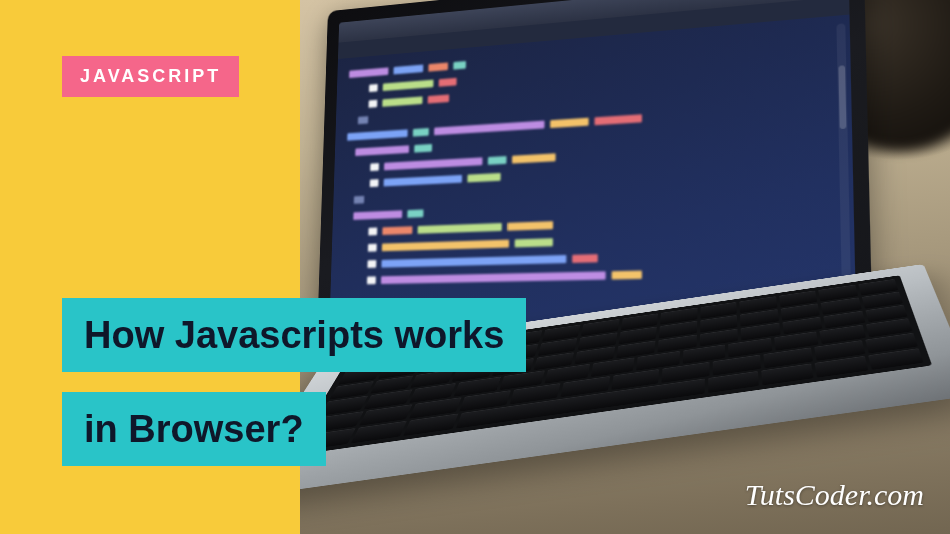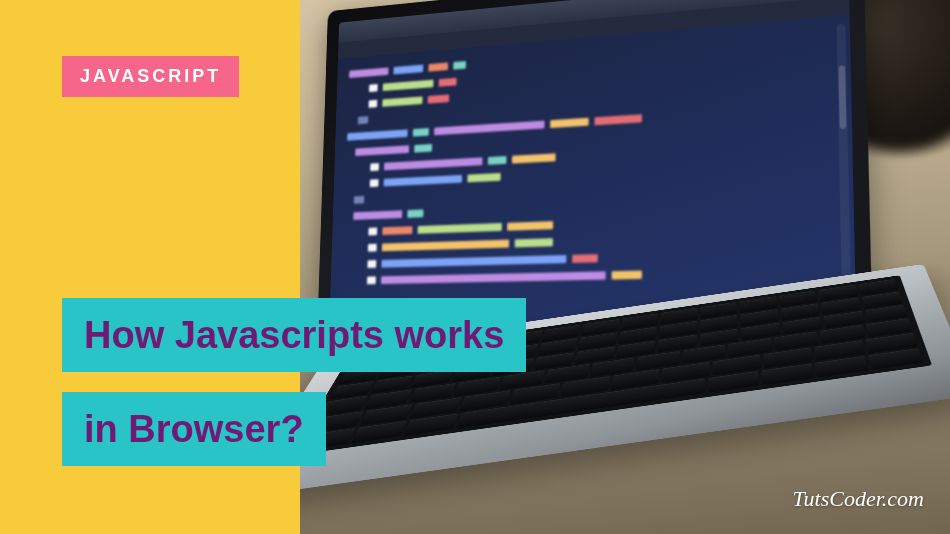--- a/index.html
+++ b/index.html
@@ -120,34 +120,34 @@
       letter-spacing: 3px;
       padding: 10px 18px;
     }
     .title-block {
       position: absolute;
       left: 62px;
     }
     .title-line {
       display: inline-block;
       background: #29c4c8;
-      color: #701a75;
+      color: #0f172a;
       font-weight: 700;
       font-size: 38px;
       line-height: 1;
       padding: 18px 22px;
       white-space: nowrap;
     }
     .tl1 { top: 298px; }
     .tl2 { top: 392px; }
     .watermark {
       position: absolute;
       right: 26px; bottom: 22px;
       color: #ffffff;
-      font-size: 22px;
+      font-size: 30px;
       font-style: italic;
       font-family: Georgia, "Times New Roman", serif;
       text-shadow: 0 1px 3px rgba(0,0,0,0.4);
     }
   </style>
 </head>
 <body>
 
 <div class="photo-layer">
   <div class="desk"></div>

